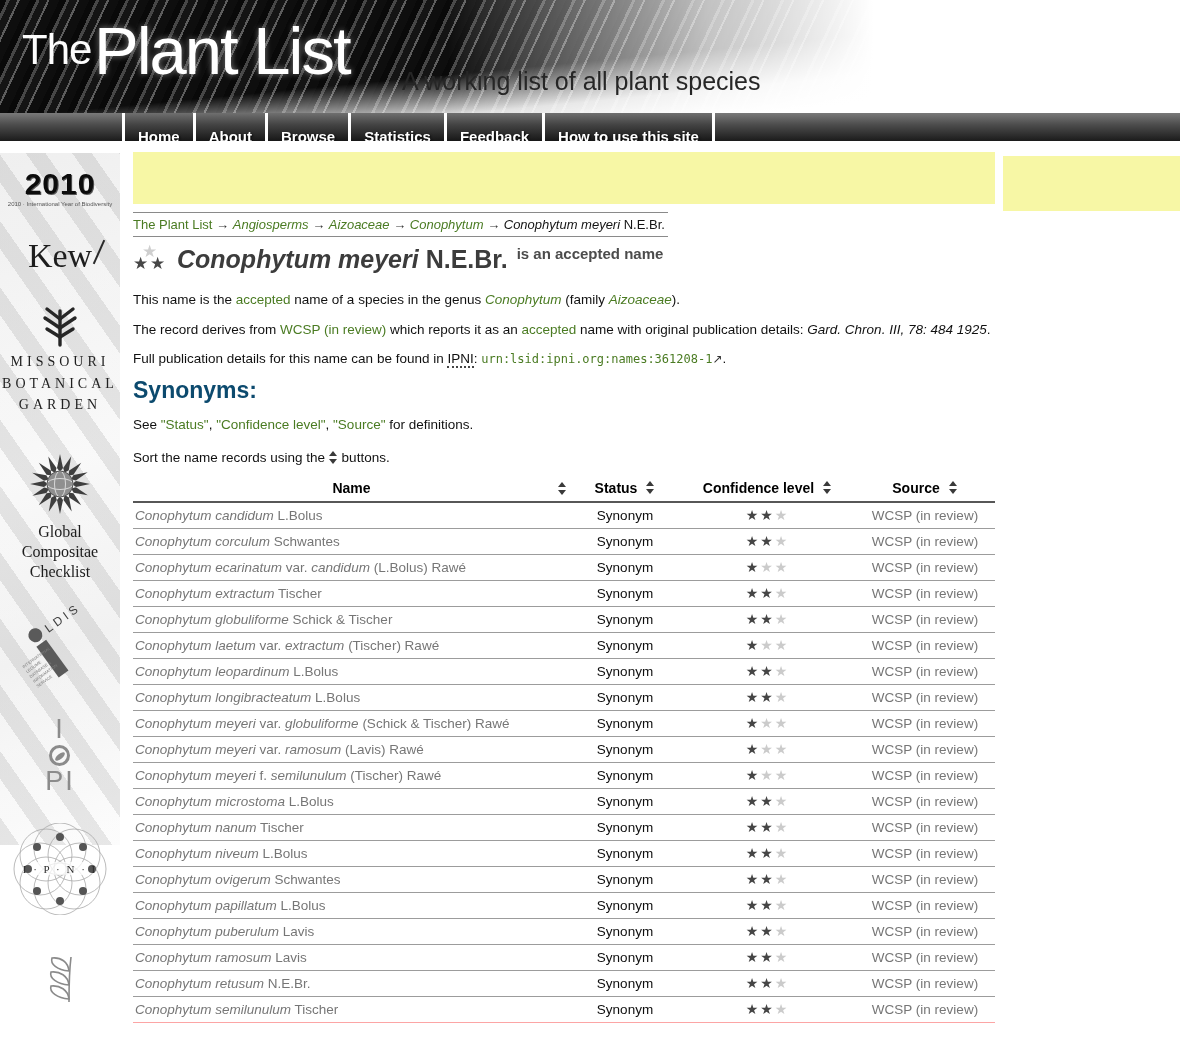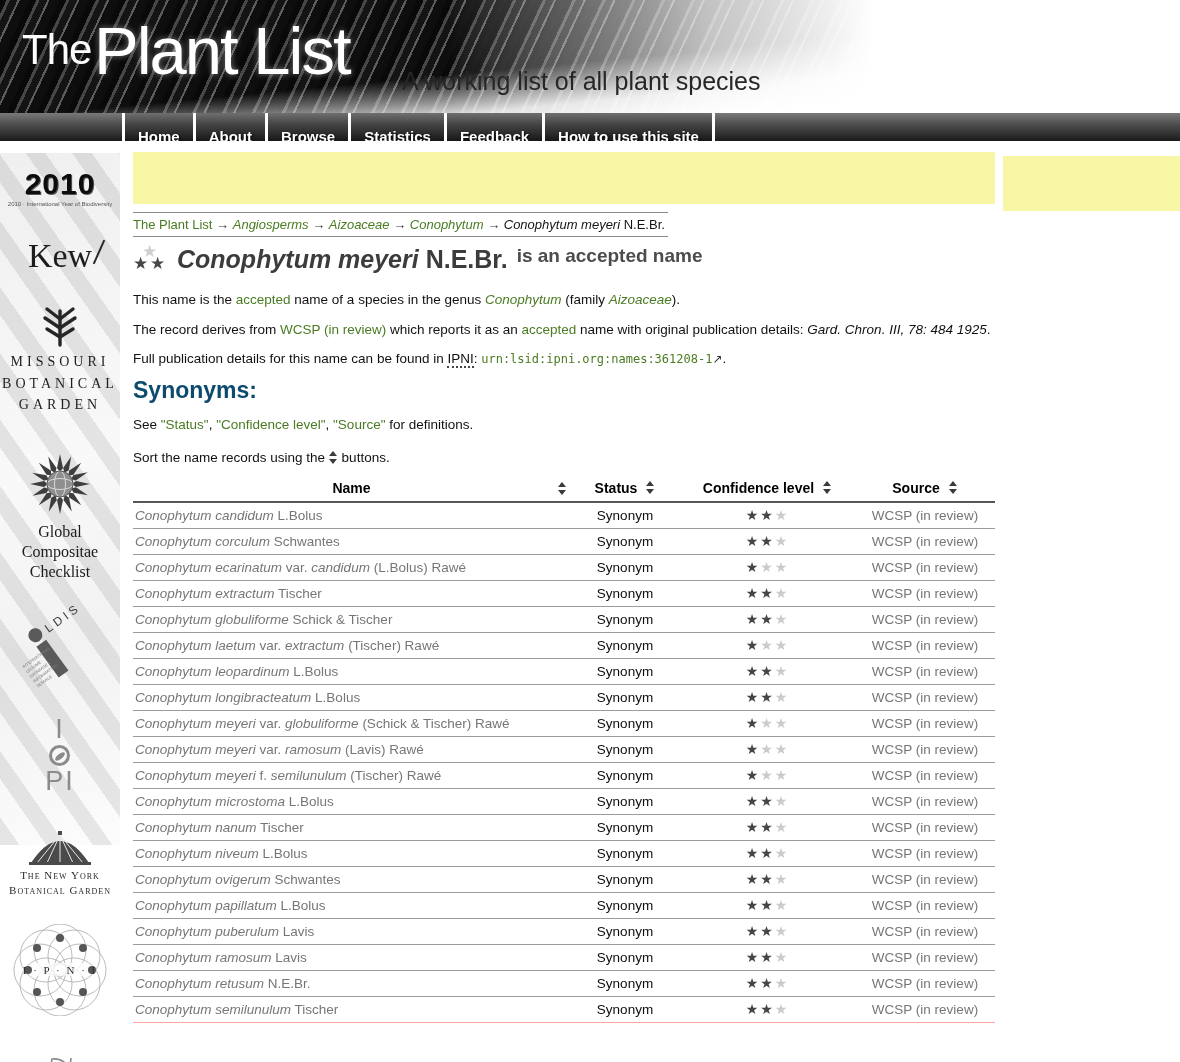--- a/index.html
+++ b/index.html
@@ -66,21 +66,21 @@
   .bc-sep { color:#333; }
 
   #title-row { position:absolute; left:13px; top:104px; display:flex; align-items:flex-start; }
   .tstars { position:relative; width:38px; height:32px; flex:none; margin-top:2px; }
   .tstars .ts { position:absolute; font-size:17px; line-height:1; }
   .tstars .light { left:9px; top:-4px; color:#cfcfcf; }
   .tstars .d1 { left:0; top:8px; color:#474747; }
   .tstars .d2 { left:17px; top:8px; color:#474747; }
   #page-title { font-size:25px; font-weight:bold; color:#3c3c3c; margin-left:6px; }
   #page-title .sci { font-style:italic; }
-  .accepted-note { font-size:19px; font-weight:600; color:#4c4c4c; margin-left:9px; }
+  .accepted-note { font-size:15px; font-weight:600; color:#4c4c4c; margin-left:9px; }
 
   .para { position:absolute; left:13px; white-space:nowrap; }
   #p1 { top:151px; }
   #p2 { top:181px; }
   #p3 { top:210px; }
   #synonyms-h { position:absolute; left:13px; top:236px; font-size:23px; font-weight:700; color:#0c4a6e; }
   #see-line { top:276px; }
   #sort-line { top:309px; }
 
   .lnk { color:#4a7b22; text-decoration:none; cursor:pointer; }
@@ -217,38 +217,20 @@
         </g>
       </svg>
     </a>
     <a class="side-logo liopi">
       <span class="ltr">I</span>
       <span class="iopi-o">
           <span class="iopi-leaf"></span>
         </span>
       <span class="ltr">PI</span>
     </a>
-    <a class="side-logo lnybg">
-      <svg width="66" height="34" viewBox="0 0 66 34">
-        <path d="M4 32 Q33 -12 62 32 Z" fill="#4a4a4a"></path>
-        <g stroke="#e8e8e8" stroke-width="1" fill="none">
-          <path d="M33 4 L33 32"></path>
-            <path d="M33 4 L20 32"></path>
-            <path d="M33 4 L46 32"></path>
-          <path d="M33 4 L10 32"></path>
-            <path d="M33 4 L56 32"></path>
-        </g>
-        <rect x="2" y="31" width="62" height="3" fill="#4a4a4a"></rect>
-        <rect x="31" y="0" width="4" height="4" fill="#4a4a4a"></rect>
-      </svg>
-      <span class="nybg-cap">
-        <span style="display:block">The New York</span>
-        <span style="display:block">Botanical Garden</span>
-      </span>
-    </a>
     <a class="side-logo lipni">
       <svg width="96" height="92" viewBox="0 0 96 92">
         <g fill="none" stroke="#a9a9a9" stroke-width="0.8">
           <circle cx="48" cy="26" r="26"></circle>
             <circle cx="48" cy="66" r="26"></circle>
           <circle cx="28" cy="46" r="26"></circle>
             <circle cx="68" cy="46" r="26"></circle>
           <circle cx="34" cy="32" r="26"></circle>
             <circle cx="62" cy="32" r="26"></circle>
           <circle cx="34" cy="60" r="26"></circle>

